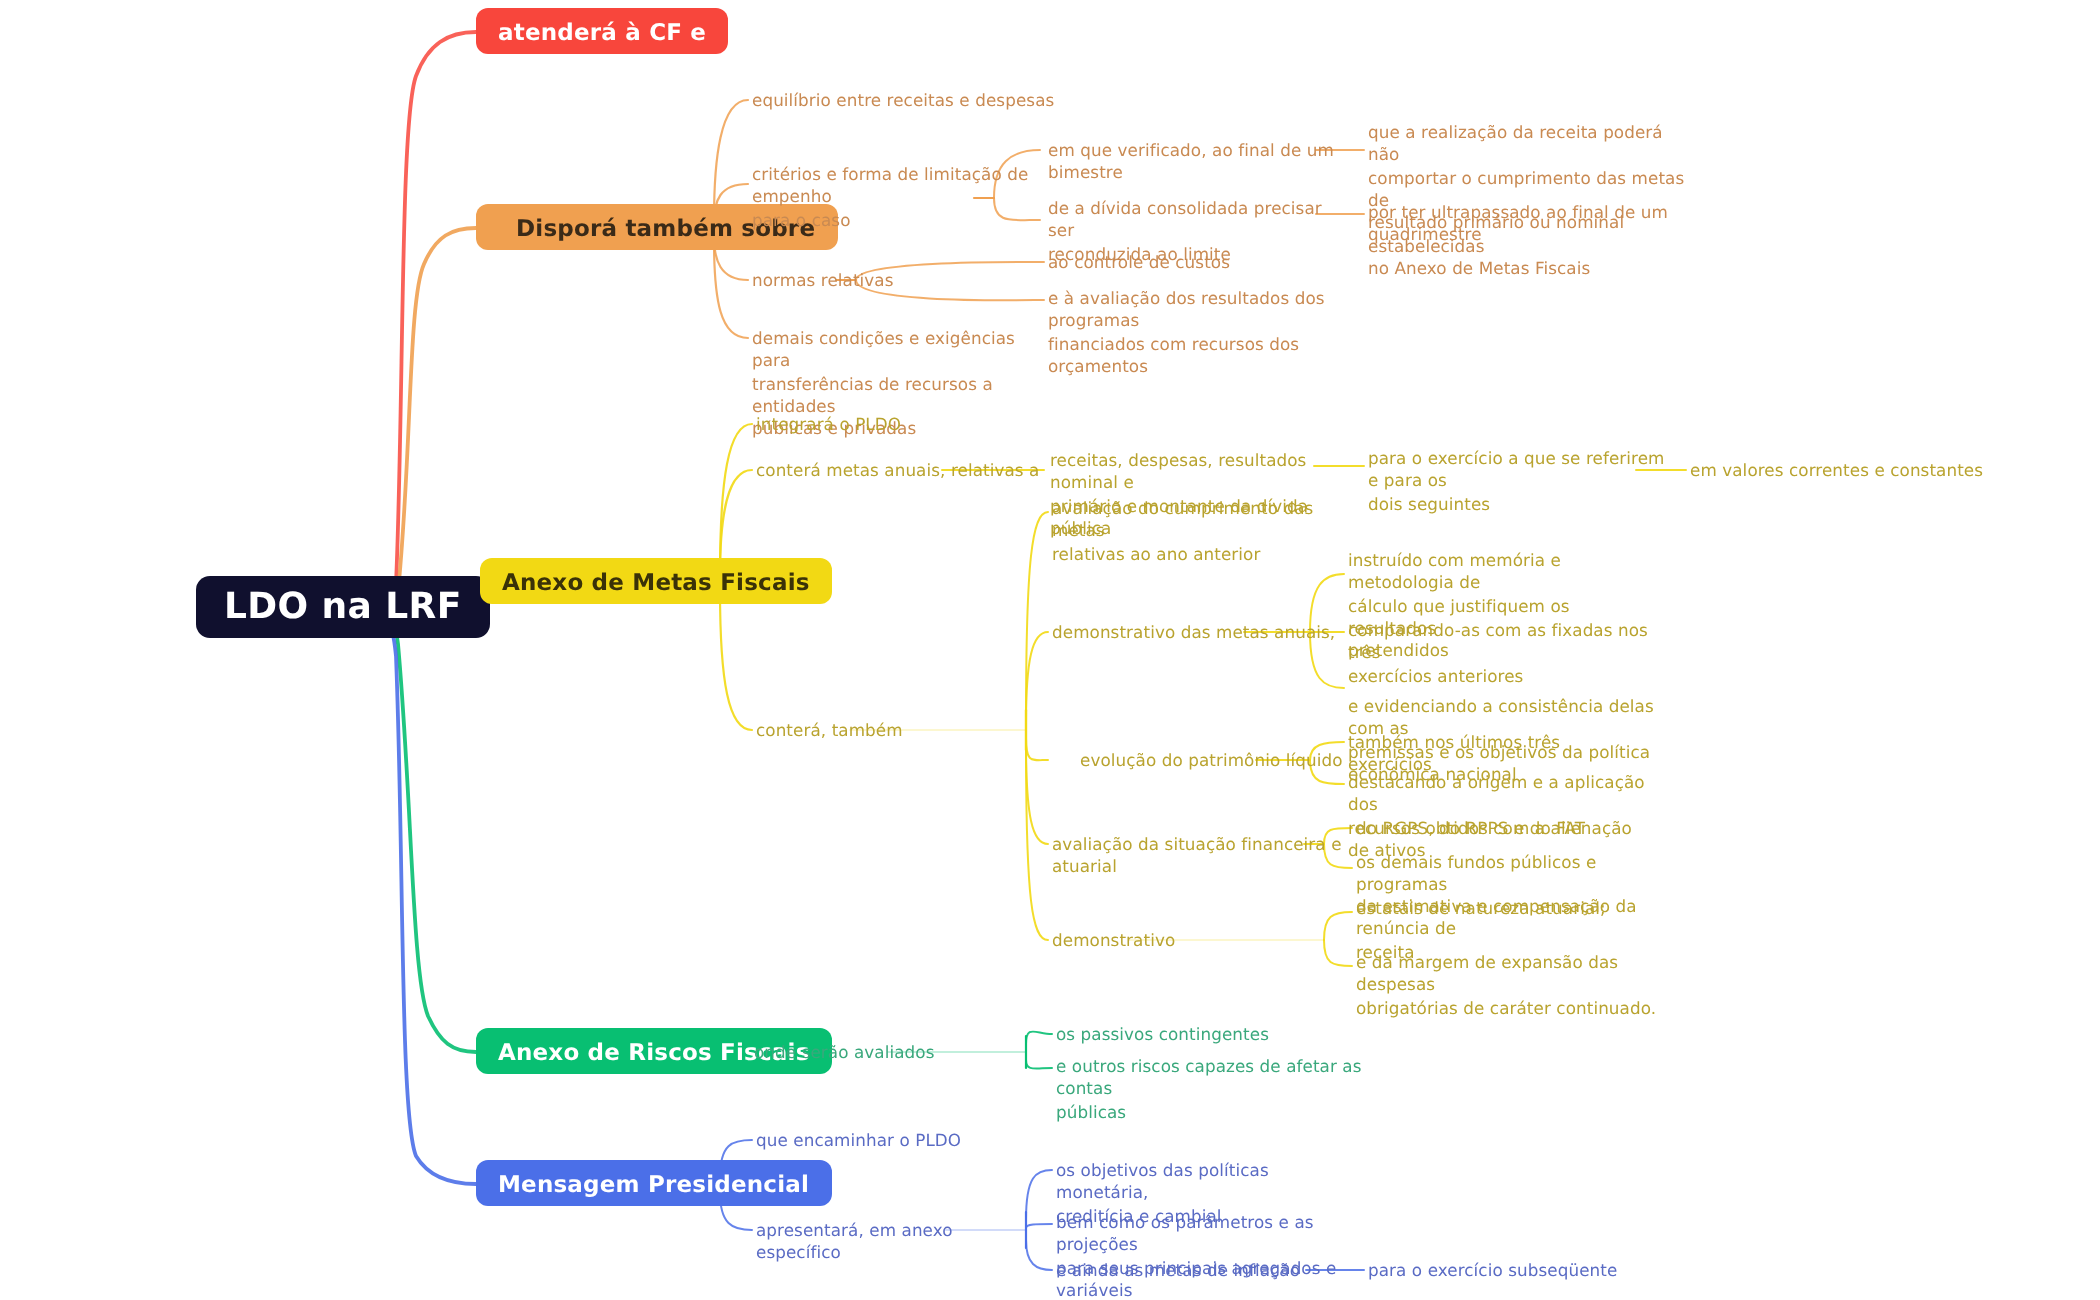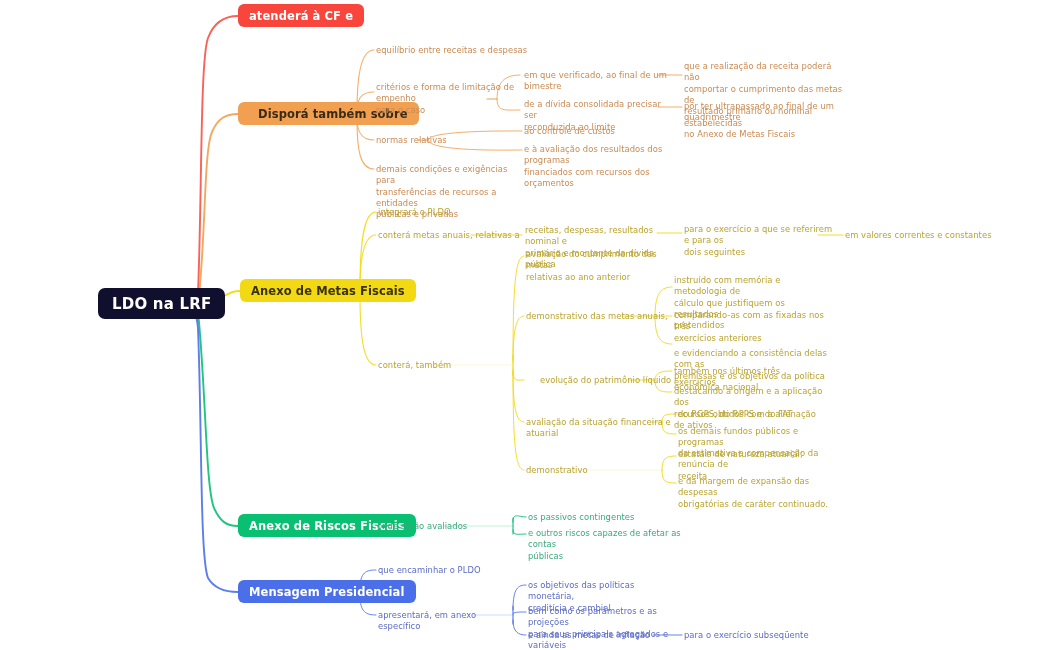--- a/index.html
+++ b/index.html
@@ -27,21 +27,21 @@
     position: absolute;
     box-sizing: border-box;
     border-radius: 6px;
     display: flex;
     align-items: center;
     white-space: nowrap;
   }
   .root-node {
     background: #10102e;
     color: #ffffff;
-    font-size: 15px;
+    font-size: 18px;
     font-weight: bold;
     padding: 0 14px;
     border-radius: 7px;
     letter-spacing: 0.2px;
   }
   .branch-node {
     font-size: 11.5px;
     font-weight: bold;
     padding: 0 11px;
     border-radius: 6px;

